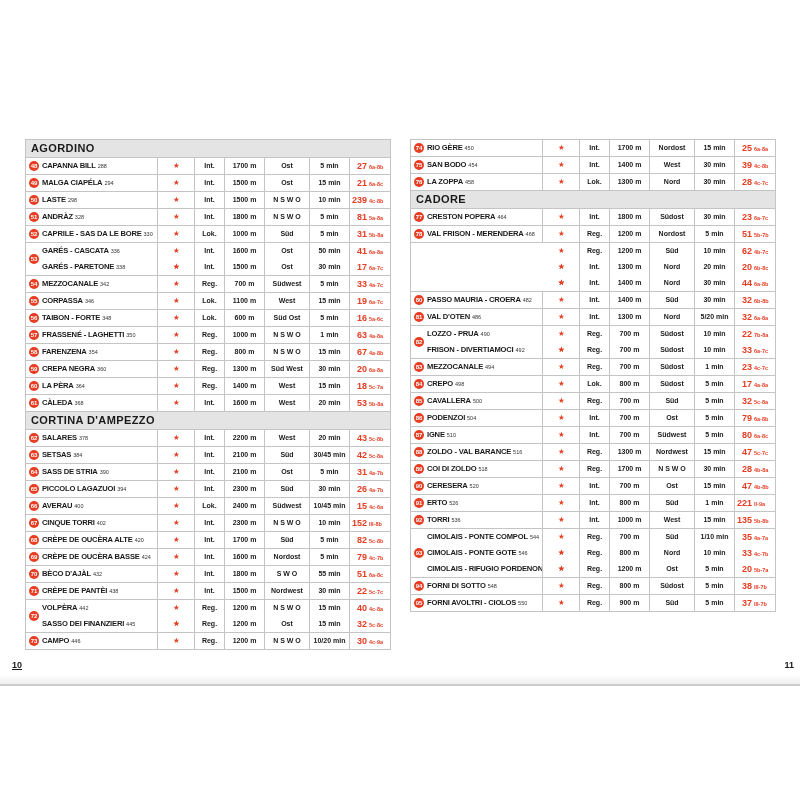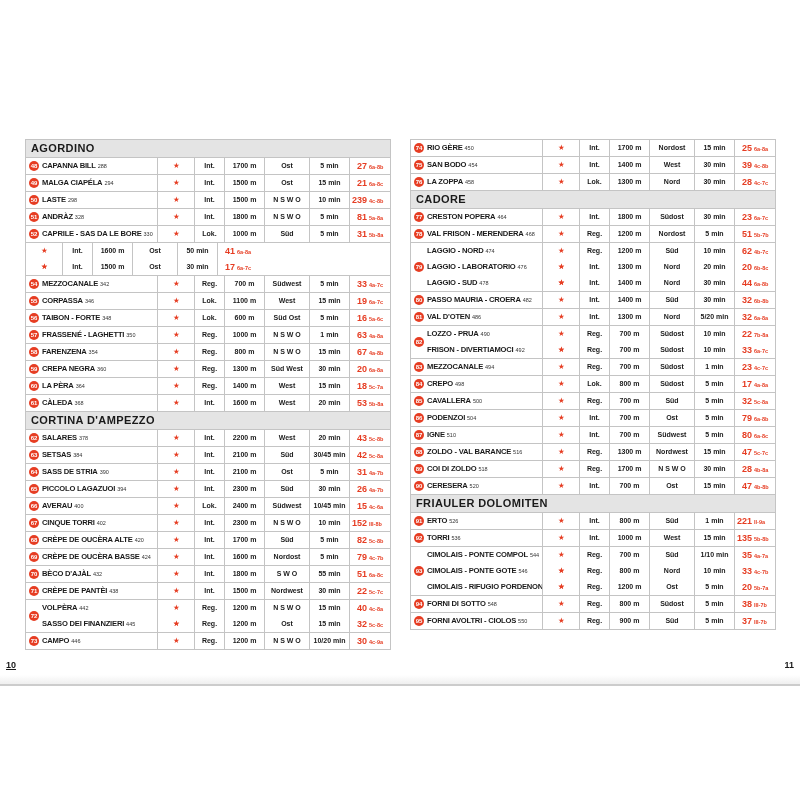--- a/index.html
+++ b/index.html
@@ -31,21 +31,21 @@
   .nm{font-weight:700;font-size:7.6px;letter-spacing:-.2px;}
   .ref{font-size:5.5px;margin-left:2px;color:#333;}
   .star-line{text-align:center;font-size:7.5px;letter-spacing:-.5px;}
   .st{color:var(--starmuted,#f3cdc5);}
   .st.on{color:var(--red,#e63d23);}
   .txt{text-align:center;font-size:7px;font-weight:700;}
   .routes-line{display:flex;align-items:baseline;padding-left:2px;}
   .count{min-width:15px;text-align:right;font-size:9px;font-weight:700;color:var(--red,#e63d23);}
   .grade{font-size:5.5px;font-weight:700;color:var(--red,#e63d23);margin-left:2px;}
   .pageno{position:absolute;top:660px;font-size:9px;font-weight:700;}
-  #pageno-left{left:6px;text-decoration:underline;}
+  #pageno-left{left:12px;text-decoration:underline;}
   #pageno-right{right:6px;}
   .book-edge{position:absolute;left:0;right:0;top:675px;height:9px;
              background:linear-gradient(#ffffff,#efefef);}
   .book-edge-line{position:absolute;left:0;right:0;top:684px;height:2px;background:#cccccc;}
 </style>
 </head>
 <body>
 
 <div id="canvas">
   <div class="table" id="table-left">
@@ -214,20 +214,33 @@
           <div class="line txt">5 min</div>
         </div>
         <div class="cell c-routes">
           <div class="line routes-line">
             <div class="count">31</div>
             <div class="grade">5b-8a</div>
           </div>
         </div>
       </div>
       <div class="row">
+        <div class="cell c-name">
+          <div class="badge">53</div>
+          <div class="names">
+            <div class="line name-line">
+              <div class="nm">GARÉS - CASCATA</div>
+              <div class="ref">336</div>
+            </div>
+            <div class="line name-line">
+              <div class="nm">GARÉS - PARETONE</div>
+              <div class="ref">338</div>
+            </div>
+          </div>
+        </div>
         <div class="cell c-stars">
           <div class="line star-line">
             <div class="st on">★</div>
             <div class="st on">★</div>
           </div>
           <div class="line star-line">
             <div class="st on">★</div>
           </div>
         </div>
         <div class="cell c-scope">
@@ -1123,34 +1136,20 @@
         <div class="cell c-routes">
           <div class="line routes-line">
             <div class="count">51</div>
             <div class="grade">5b-7b</div>
           </div>
         </div>
       </div>
       <div class="row">
         <div class="cell c-name">
           <div class="badge">79</div>
-          <div class="names">
-            <div class="line name-line">
-              <div class="nm">LAGGIO - NORD</div>
-              <div class="ref">474</div>
-            </div>
-            <div class="line name-line">
-              <div class="nm">LAGGIO - LABORATORIO</div>
-              <div class="ref">476</div>
-            </div>
-            <div class="line name-line">
-              <div class="nm">LAGGIO - SUD</div>
-              <div class="ref">478</div>
-            </div>
-          </div>
         </div>
         <div class="cell c-stars">
           <div class="line star-line">
             <div class="st on">★</div>
             <div class="st on">★</div>
             <div class="st on">★</div>
           </div>
           <div class="line star-line">
             <div class="st on">★</div>
             <div class="st on">★</div>
@@ -1577,21 +1576,20 @@
         <div class="cell c-time">
           <div class="line txt">15 min</div>
         </div>
         <div class="cell c-routes">
           <div class="line routes-line">
             <div class="count">47</div>
             <div class="grade">4b-8b</div>
           </div>
         </div>
       </div>
-      <div class="sec">FRIAULER DOLOMITEN</div>
       <div class="row">
         <div class="cell c-name">
           <div class="badge">91</div>
           <div class="names">
             <div class="line name-line">
               <div class="nm">ERTO</div>
               <div class="ref">526</div>
             </div>
           </div>
         </div>

